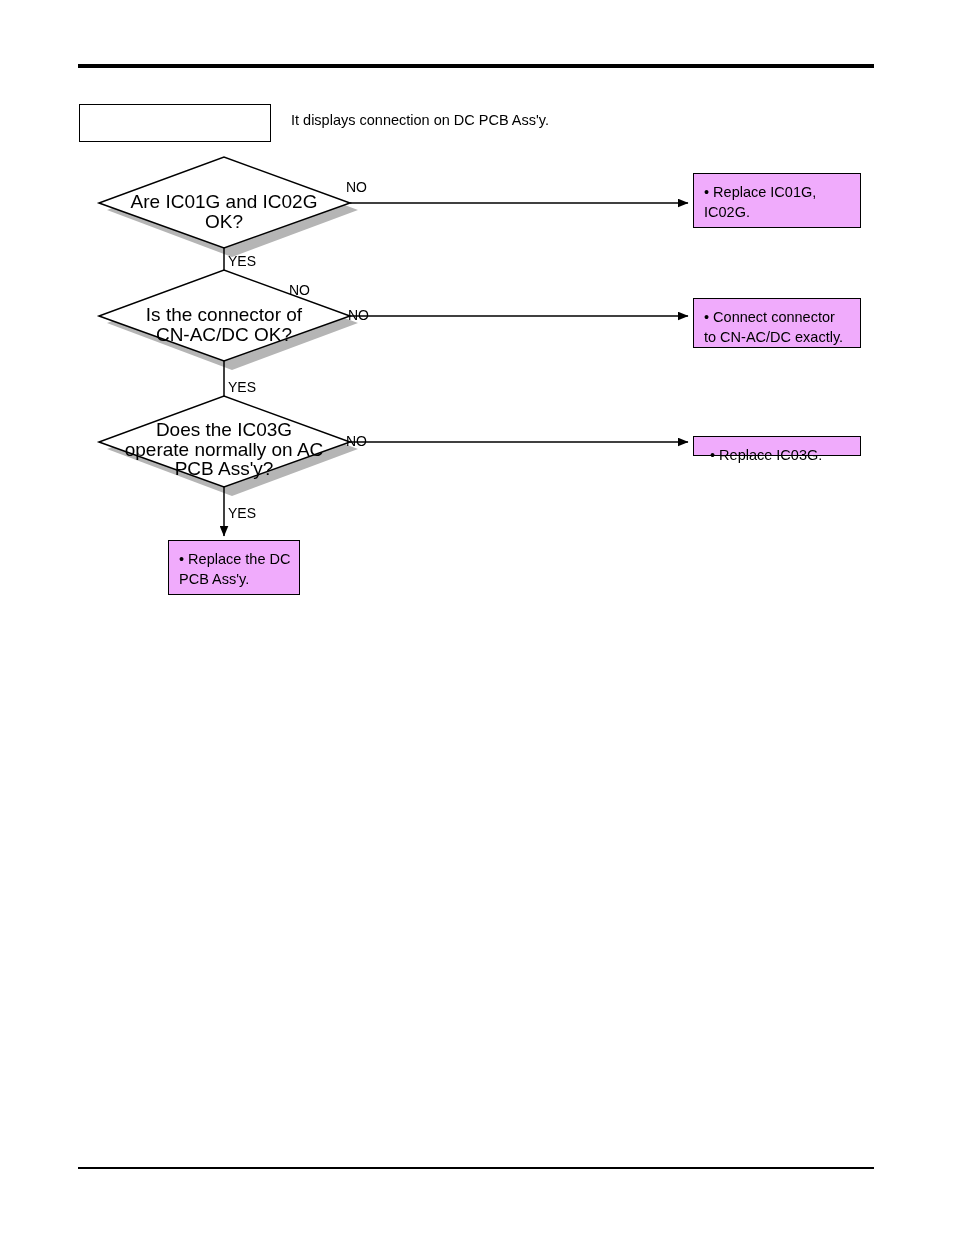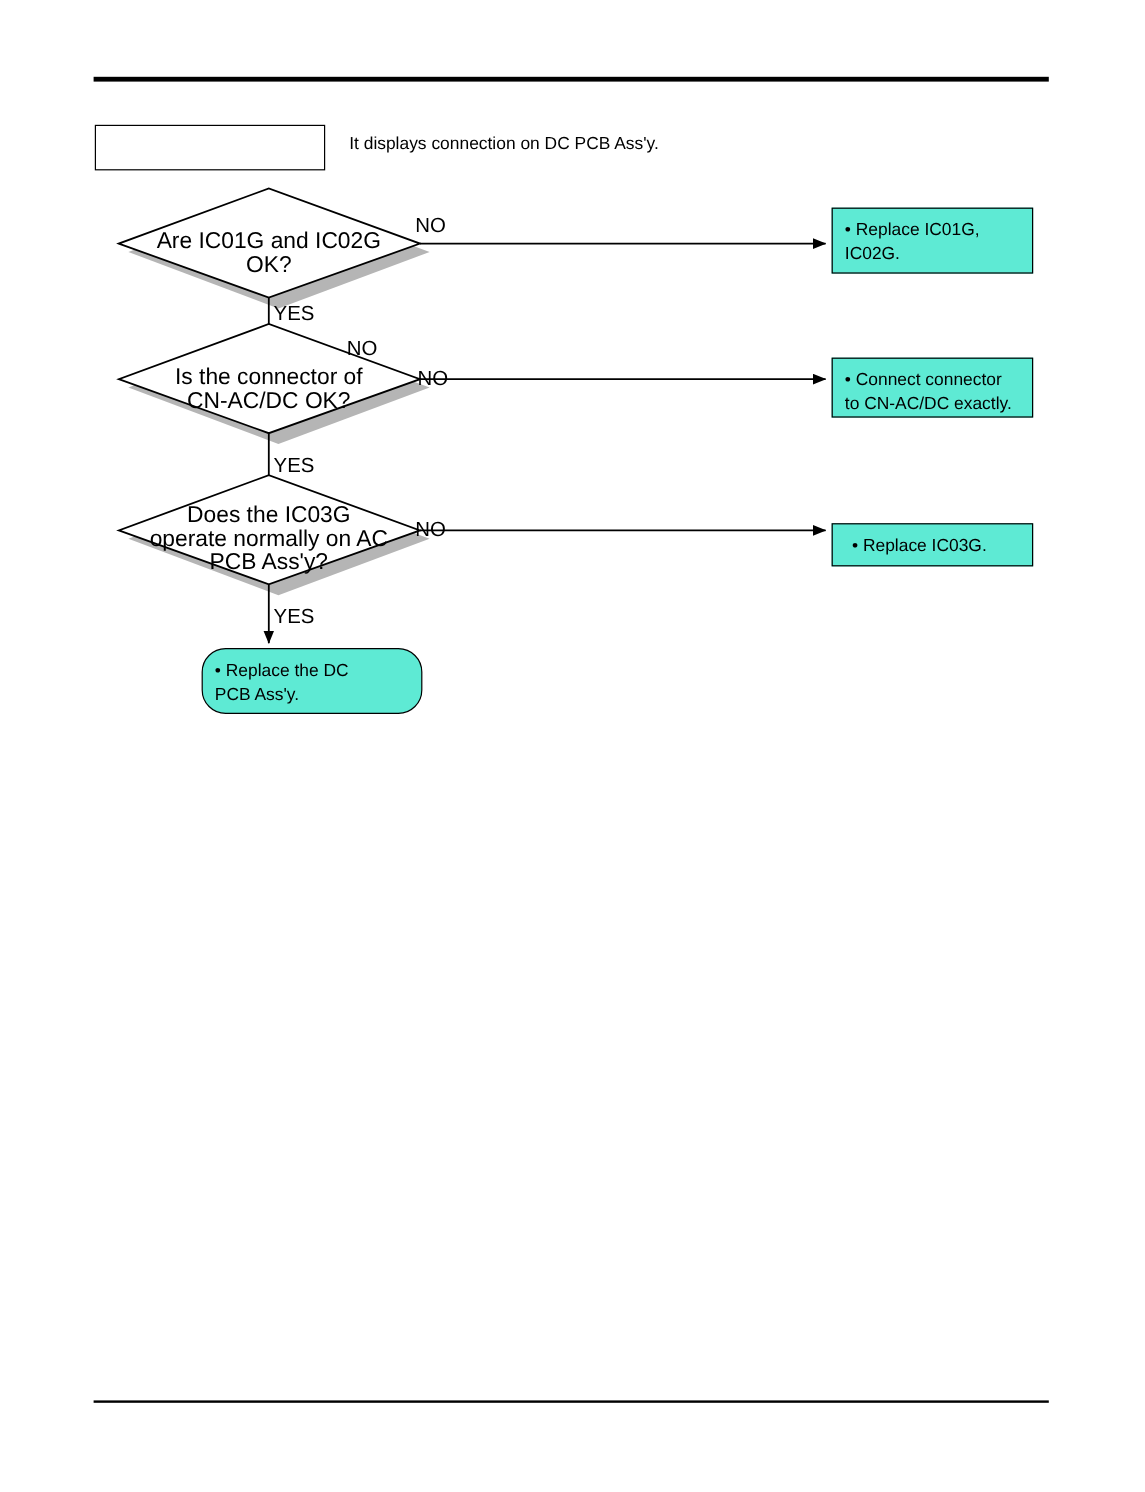--- a/index.html
+++ b/index.html
@@ -63,21 +63,21 @@
     top: 0;
     width: 954px;
     height: 1243px;
   }
 
   
   .pbox {
     position: absolute;
     box-sizing: border-box;
     border: 1.6px solid #000000;
-    background: #5eead4;
+    background: #f0abfc;
     font-size: 14.5px;
     line-height: 19.5px;
     padding: 9px 0 0 10px;
   }
   .pbox .shadow-pad { white-space: pre-line; }
   .pbox-shadow {
     position: absolute;
     background: #b5b5b5;
     z-index: -1;
   }
@@ -86,21 +86,21 @@
     position: absolute;
     text-align: center;
     font-size: 19px;
     line-height: 19.5px;
     white-space: pre-line;
     z-index: 3;
   }
 
   .edge-label {
     position: absolute;
-    font-size: 17px;
+    font-size: 14px;
     line-height: 17px;
     z-index: 3;
     white-space: nowrap;
   }
 </style>
 </head>
 <body>
 
 <div class="header-rule"></div>
 <div class="footer-rule"></div>
@@ -165,21 +165,21 @@
   IC02G.</span>
 </div>
 
 <div class="pbox-shadow" style="left:698px; top:303px; width:168px; height:55px;"></div>
 <div class="pbox" style="left:693px; top:298px; width:168px; height:50px;">
   <span class="shadow-pad">• Connect connector
   to CN-AC/DC exactly.</span>
 </div>
 
 <div class="pbox-shadow" style="left:698px; top:441px; width:168px; height:36px;"></div>
-<div class="pbox" style="left:693px; top:436px; width:168px; height:36px;padding-left:16px;">
+<div class="pbox" style="left:693px; top:436px; width:168px; height:20px;padding-left:16px;">
   <span class="shadow-pad">• Replace IC03G.</span>
 </div>
 
 <div class="pbox-shadow" style="left:173px; top:545px; width:160px; height:55px;"></div>
-<div class="pbox" style="left:168px; top:540px; width:184px; height:55px;border-radius:20px;">
+<div class="pbox" style="left:168px; top:540px; width:132px; height:55px;">
   <span class="shadow-pad">• Replace the DC
   PCB Ass'y.</span>
 </div>
 
 </body></html>

